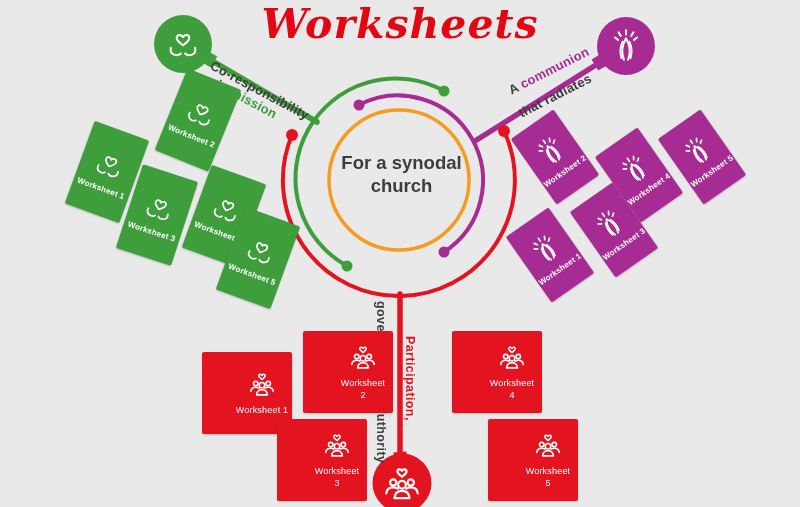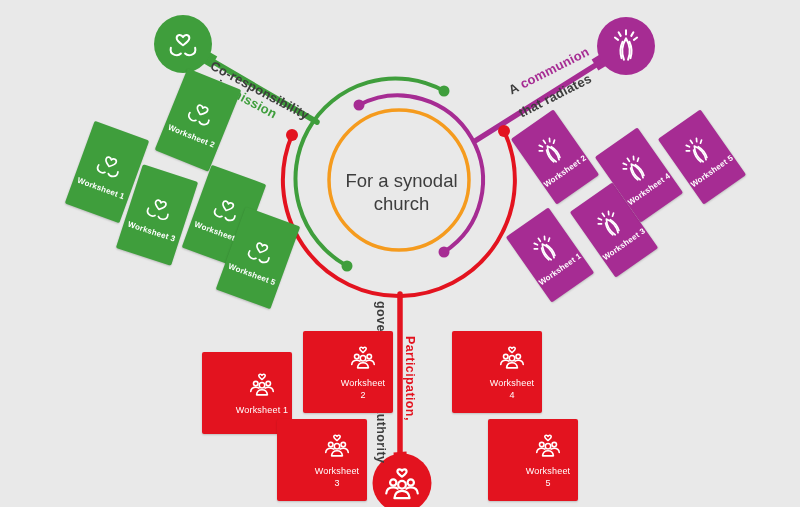--- a/index.html
+++ b/index.html
@@ -14,23 +14,23 @@
     font-size:41px;color:var(--title_red);letter-spacing:1px;}
   svg.diagram{position:absolute;left:0;top:0;}
   .st-green{stroke:var(--green)} .st-purple{stroke:var(--purple)}
   .st-red{stroke:var(--red)} .st-orange{stroke:var(--orange)}
   .f-green{fill:var(--green)} .f-purple{fill:var(--purple)} .f-red{fill:var(--red)}
   .arc{fill:none;stroke-width:4;}
   .ring{fill:none;stroke-width:3.5;}
   .connector{stroke-width:5.5;stroke-linecap:round;}
   .stub{stroke-width:13;stroke-linecap:butt;}
   .icon{stroke:#fff;fill:none;stroke-width:1.9;stroke-linecap:round;stroke-linejoin:round;}
-  .center-label{position:absolute;left:329px;top:152px;width:145px;height:80px;
+  .center-label{position:absolute;left:329px;top:134px;width:145px;height:80px;
     display:flex;align-items:center;justify-content:center;text-align:center;
-    font-size:18.5px;line-height:1.25;color:var(--dark);font-weight:400;}
+    font-size:18.5px;line-height:1.25;color:var(--dark);font-weight:700;}
   .card{position:absolute;display:flex;flex-direction:column;align-items:center;justify-content:center;
     border-radius:2px;box-shadow:0 1px 2px rgba(0,0,0,.18);cursor:pointer;}
   .card.green{width:58px;height:88px;background:var(--green);}
   .card.purple{width:52px;height:80px;background:var(--purple);}
   .card.red{width:60px;height:82px;background:var(--red);padding-left:30px;}
   .card .ic{width:32px;height:32px;}
   .card.red .ic{width:30px;height:30px;}
   .card .lbl{margin-top:4px;color:var(--card_text);font-size:8px;font-weight:700;
     text-align:center;white-space:pre-line;line-height:1.3;letter-spacing:.2px;}
   .card.red .lbl{font-size:9px;font-weight:500;margin-top:6px;}
@@ -95,20 +95,21 @@
     <g>
       <circle class="f-purple" cx="626" cy="46" r="29"></circle>
       <use class="icon" href="#i-pray" x="607" y="27" width="38" height="38"></use>
     </g>
     <g>
       <circle class="f-red" cx="402" cy="483" r="29.5"></circle>
       <use class="icon" href="#i-people" x="381" y="462" width="42" height="42"></use>
     </g>
   </svg>
 
+  <div class="page-title">Worksheets</div>
 
   <div class="center-label">For a synodal church</div>
 
   <div class="rot-label" style="left:215px;top:58px;transform:rotate(28deg);"><span>Co-responsibility</span></div>
   <div class="rot-label" style="left:221px;top:77px;transform:rotate(28deg);"><span>in </span><span class="hl-green">mission</span></div>
 
   <div class="rot-label" style="left:506px;top:84px;transform:rotate(-27deg);"><span>A </span><span class="hl-purple">communion</span></div>
   <div class="rot-label" style="left:516px;top:107px;transform:rotate(-27deg);"><span>that radiates</span></div>
 
   <div class="v-label red" style="left:403px;top:336px;">Participation,</div>

